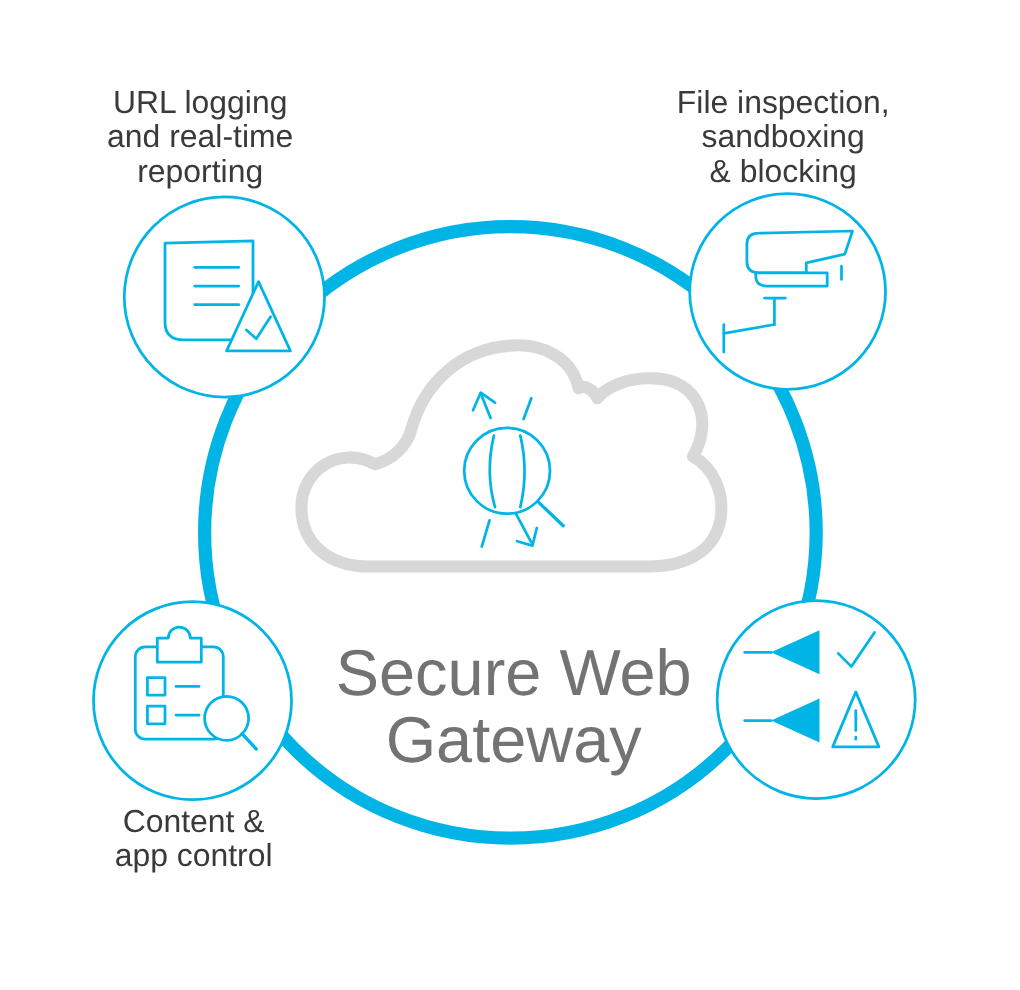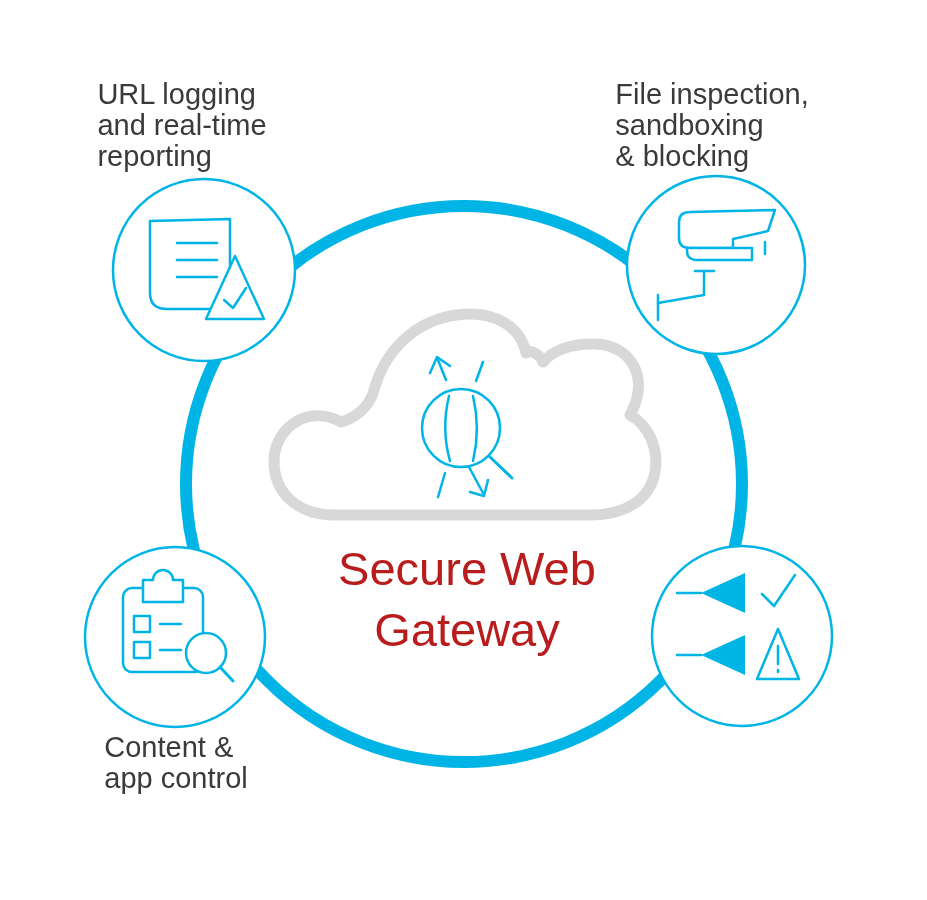--- a/index.html
+++ b/index.html
@@ -12,34 +12,36 @@
     position:relative;
     width:927px;height:900px;
     background:#fff;
     overflow:hidden;
     font-family:"Liberation Sans", sans-serif;
   }
   #canvas{position:absolute;left:0;top:0;}
   .label{
     position:absolute;
     transform:translateX(-50%);
+    text-align:center;
     white-space:pre-line;
     font-size:29px;
     line-height:31px;
     color:var(--ink);
     letter-spacing:0;
   }
   .title{
     position:absolute;
     transform:translateX(-50%);
     text-align:center;
     white-space:pre-line;
-    font-size:47px;
+    font-size:59px;
     line-height:61px;
-    color:#b91c1c;
+    color:#737373;
+    margin-top:44px;
   }
   .ring{fill:none;stroke:var(--accent);stroke-width:12;}
   .cloud{fill:#fff;stroke:var(--cloud);stroke-width:11;stroke-linejoin:round;stroke-linecap:round;}
   .node{fill:#fff;stroke:var(--accent);stroke-width:2.5;}
   .ico{stroke:var(--accent);stroke-width:2.5;fill:none;stroke-linecap:round;stroke-linejoin:round;}
   .ico .fillw{fill:#fff;}
   .ico .solid{fill:var(--accent);stroke:none;}
 </style>
 </head>
 <body>

